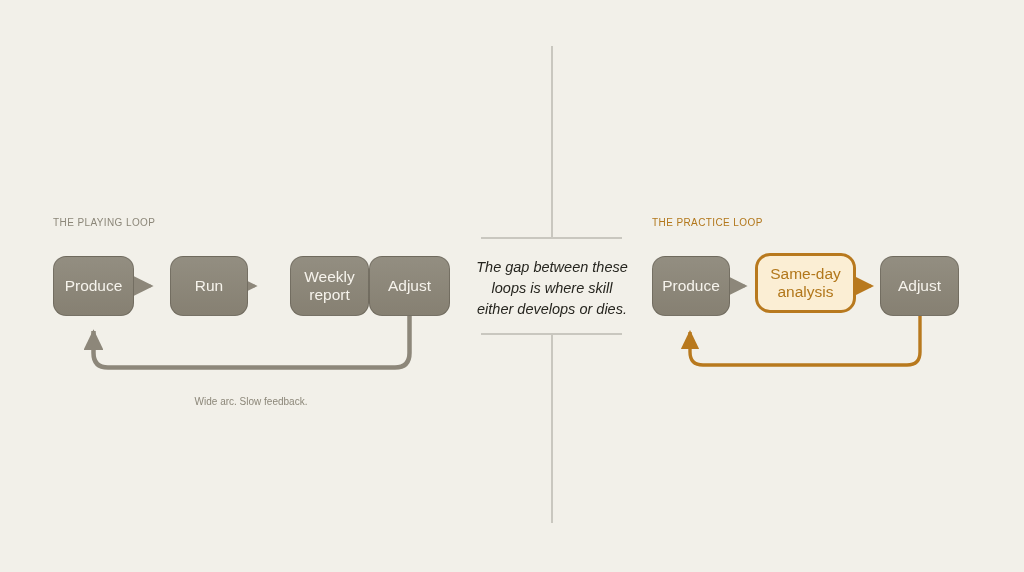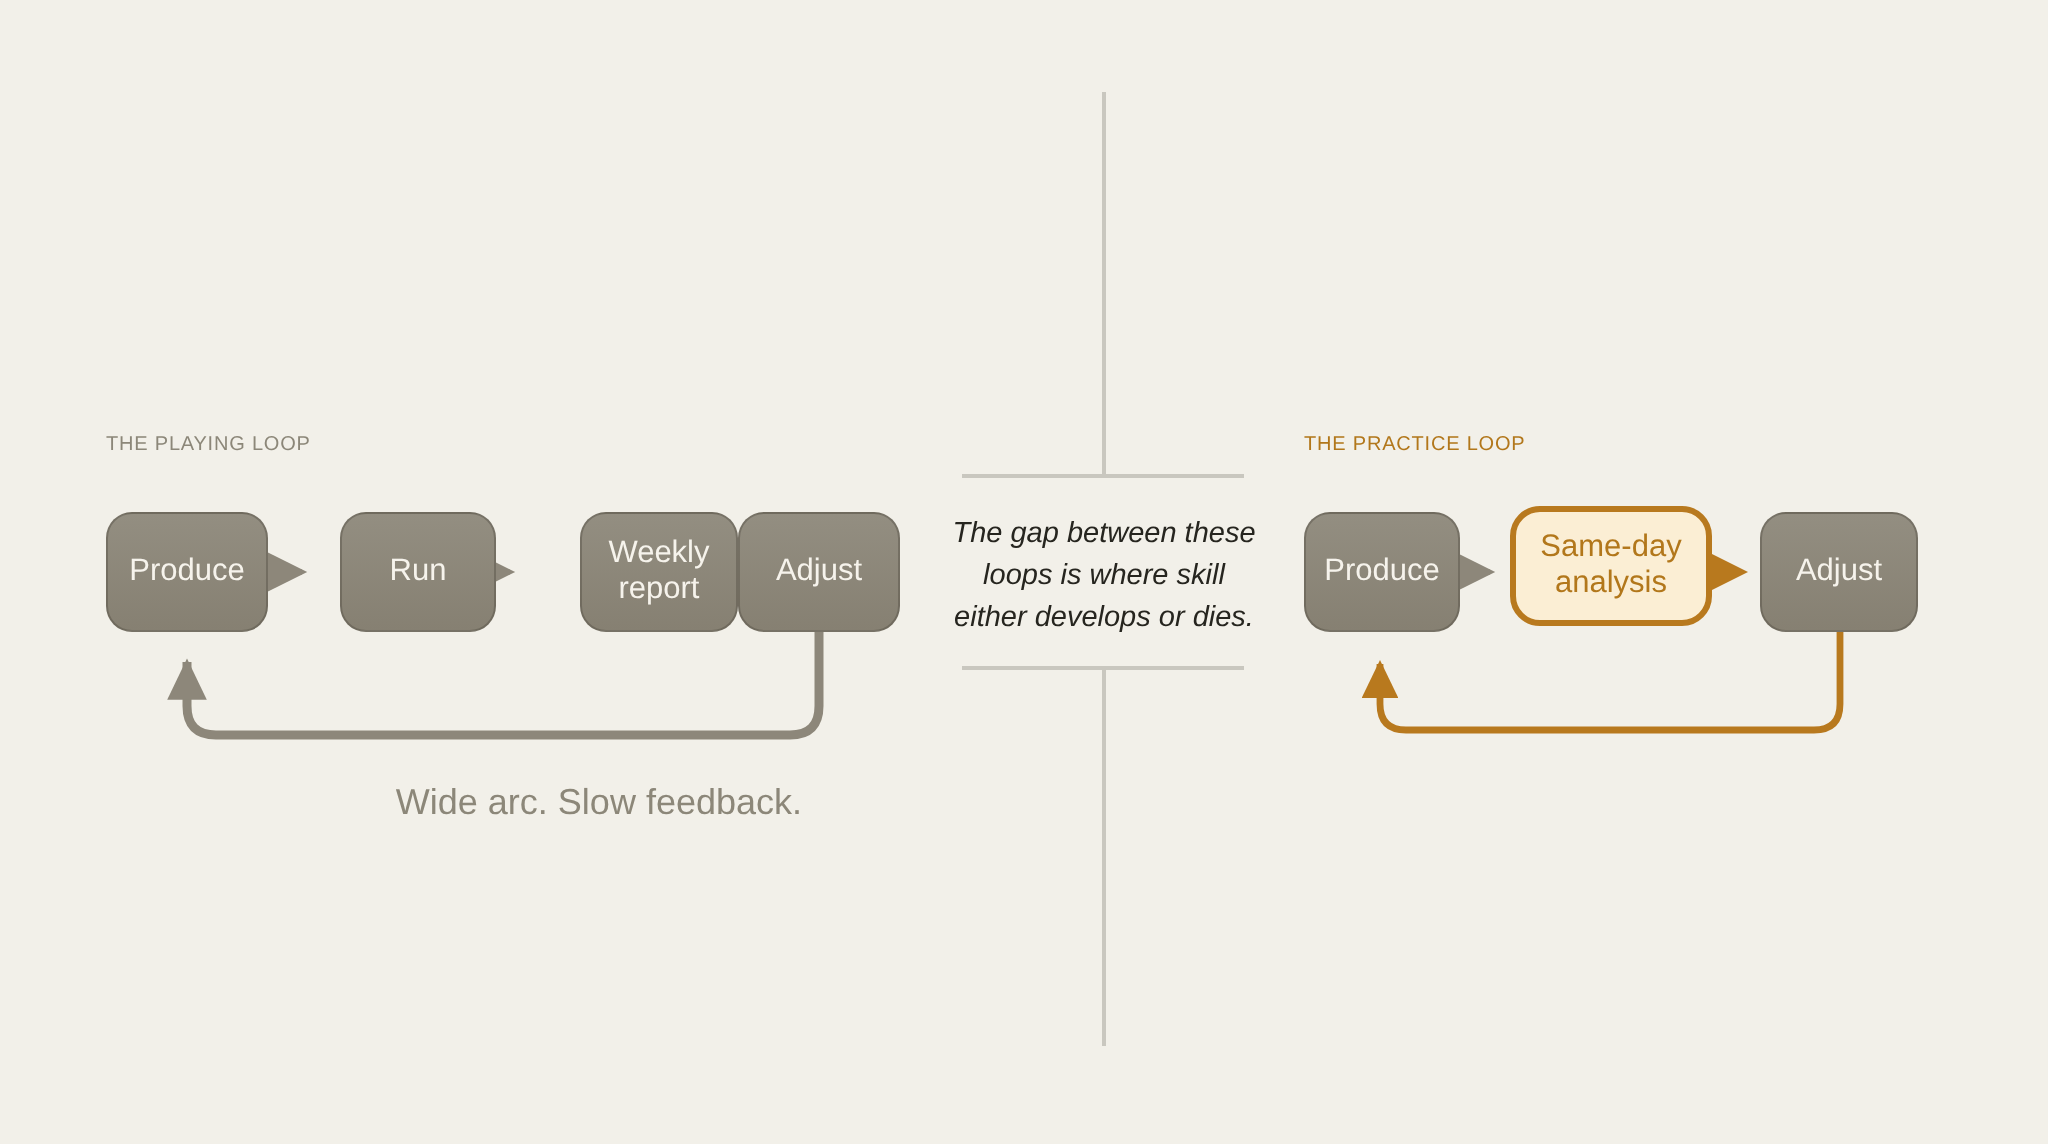--- a/index.html
+++ b/index.html
@@ -58,21 +58,21 @@
   .n-l1 { left: 159px; width: 78px; margin-left: 11px; }
   .n-l2 { left: 264px; width: 79px; margin-left: 26px; }
   .n-l3 { left: 369px; width: 81px; }
   .n-r0 { left: 652px; width: 78px; }
   .n-r1 { left: 755px; width: 101px; }
   .n-r2 { left: 880px; width: 79px; }
 
   
   .caption {
     position: absolute; top: 392px; width: 300px;
-    text-align: right; font-size: 18px; line-height: 19px;
+    text-align: center; font-size: 10px; line-height: 19px;
   }
   .caption.playing { left: 101px; color: var(--accent-gray, #8c8779); }
   .caption.practice { left: 655px; color: var(--accent-orange-text, #b2771b); }
 
   svg.connectors { position: absolute; inset: 0; pointer-events: none; }
 </style>
 </head>
 <body>
 
 <div id="canvas">

